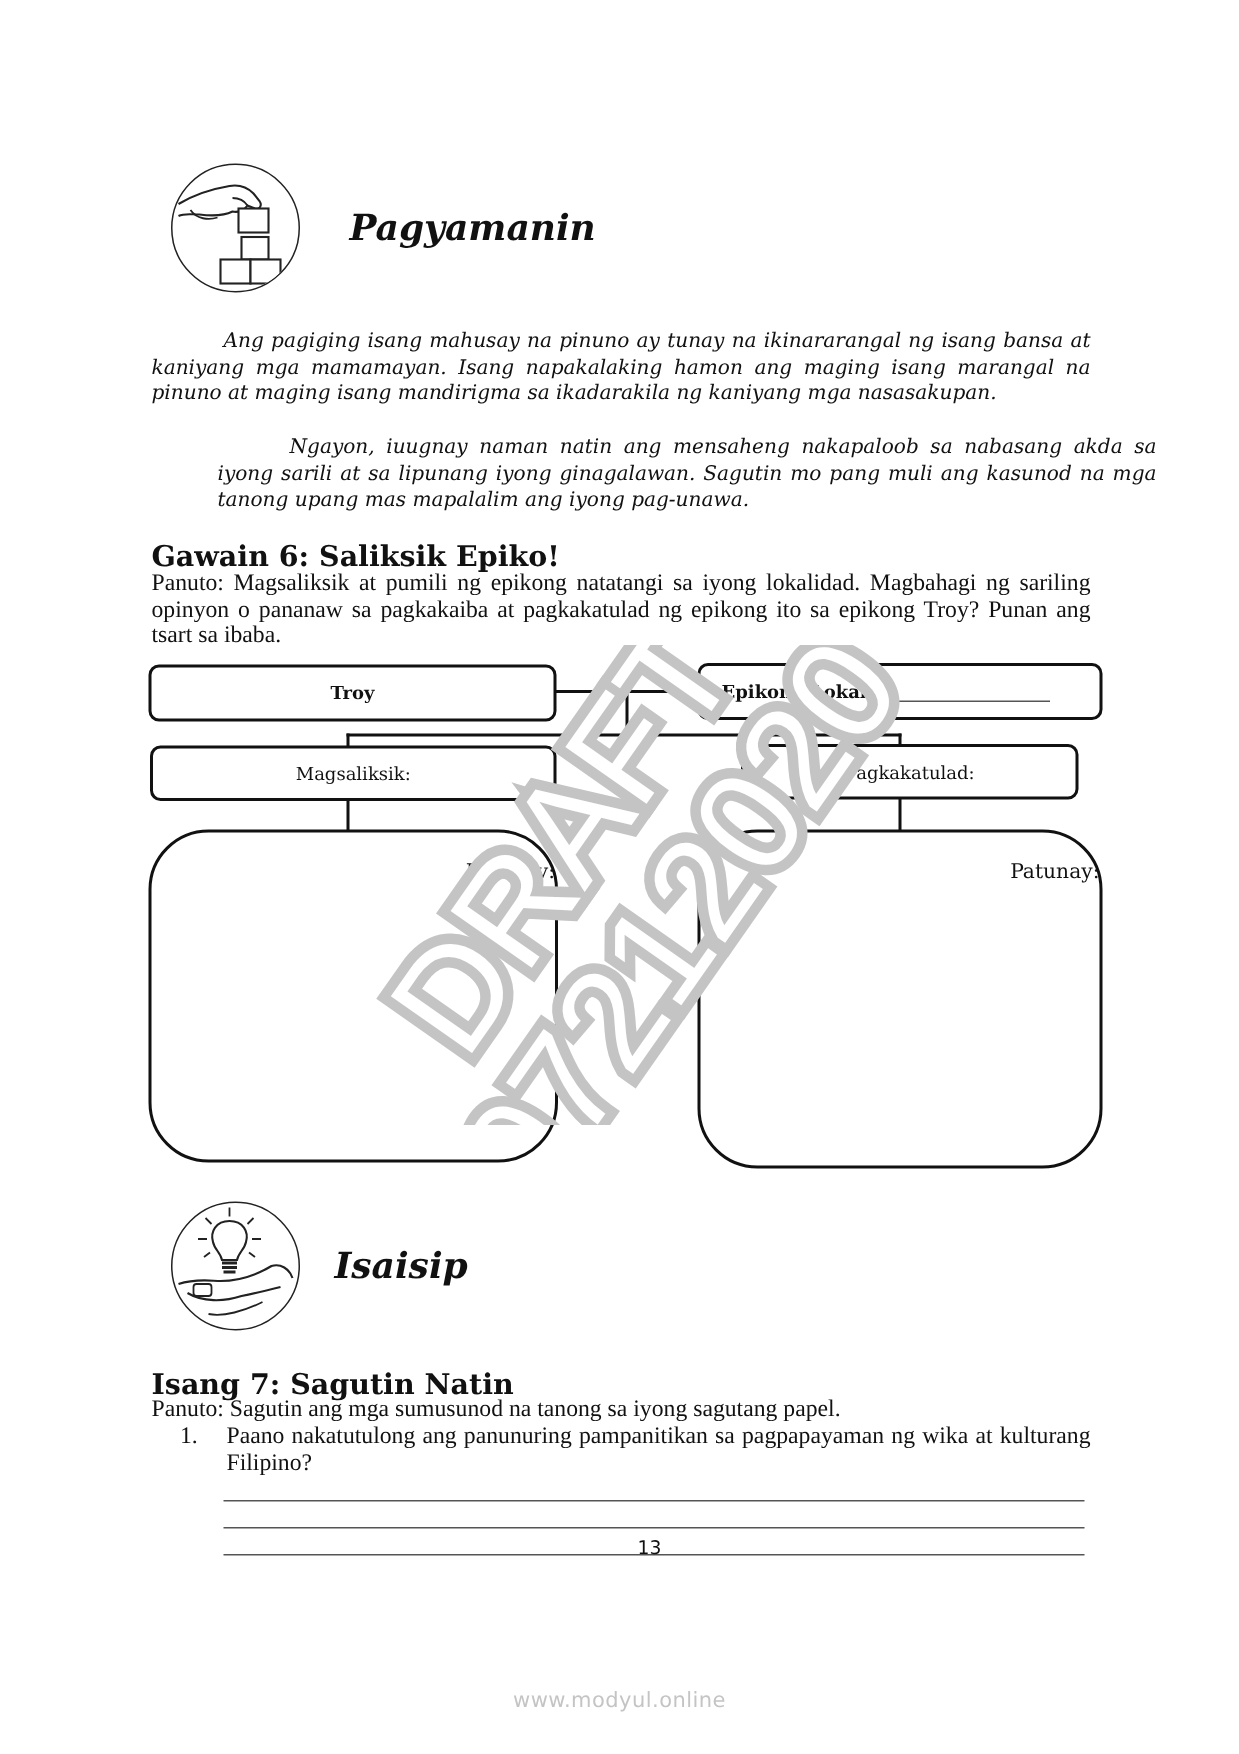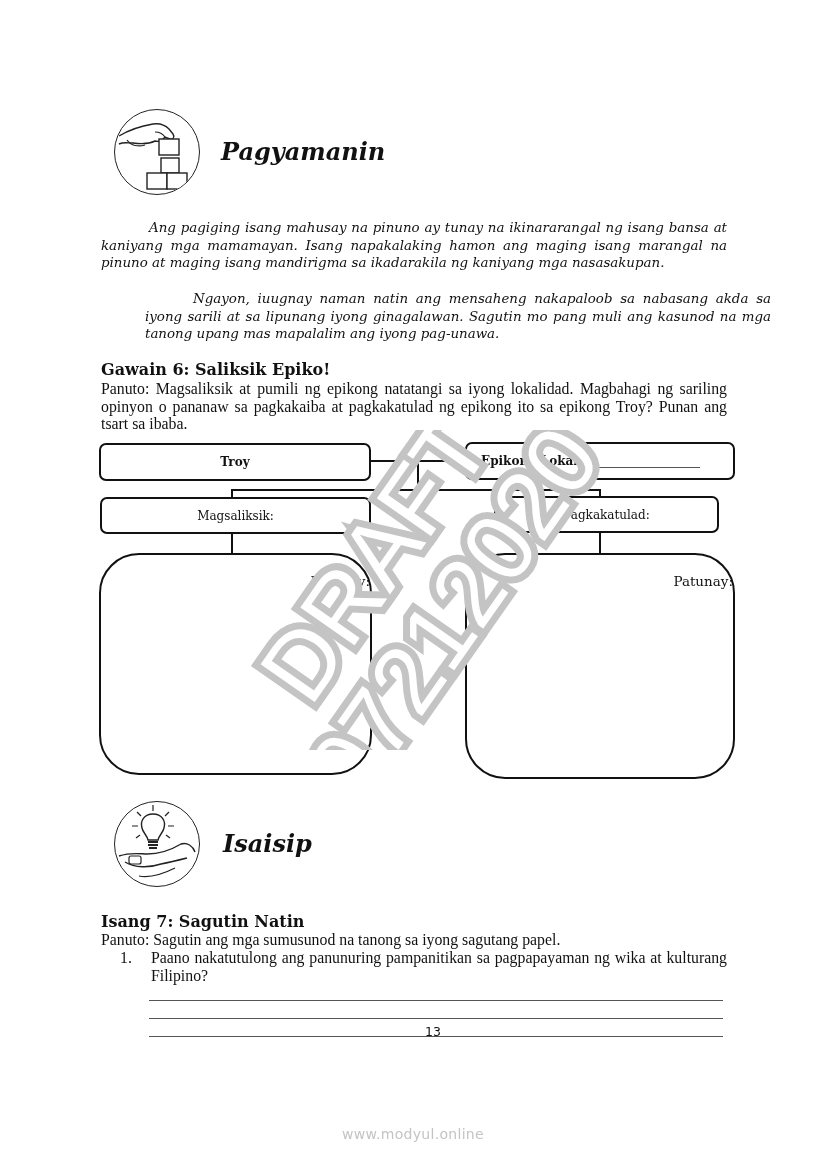--- a/index.html
+++ b/index.html
@@ -2,21 +2,21 @@
 <html><head>
 <meta charset="utf-8">
 <style>
   html, body { margin:0; padding:0; background:#ffffff; }
   body { width:826px; height:1169px; position:relative; overflow:hidden; color:#111; font-family:"DejaVu Serif", serif; }
   .abs { position:absolute; }
   .icon-circle { position:absolute; width:86px; height:86px; border:1.6px solid #222; border-radius:50%; box-sizing:border-box; background:#fff; overflow:hidden; }
   .section-title { position:absolute; font-family:"DejaVu Serif", serif; font-weight:bold; font-style:italic; font-size:24px; color:#111; }
   .para { position:absolute; left:101px; width:626px; font-family:"DejaVu Serif", serif; font-style:italic; font-size:13.4px; line-height:17.6px; text-align:justify; color:#111; }
   .para .indent { display:inline-block; width:48px; }
-  .heading { position:absolute; left:101px; font-family:"DejaVu Serif", serif; font-weight:bold; font-size:16px; color:#111; }
+  .heading { position:absolute; left:101px; font-family:"DejaVu Serif", serif; font-weight:bold; font-size:19px; color:#111; }
   .instr { position:absolute; left:101px; width:626px; font-family:"Liberation Serif", serif; font-size:15.8px; line-height:17.6px; text-align:justify; color:#111; }
   .box { position:absolute; border:2px solid #111; border-radius:7px; box-sizing:border-box; background:#fff; display:flex; align-items:center; justify-content:center; font-family:"DejaVu Serif", serif; font-size:12px; }
   .bigbox { position:absolute; border:2px solid #111; border-radius:40px; box-sizing:border-box; background:#fff; }
   .bigbox .lbl { position:absolute; top:18px; left:0; right:0; text-align:right; font-family:"DejaVu Serif", serif; font-size:13.5px; }
   .line { position:absolute; background:#111; }
   .answer-line { position:absolute; left:149px; width:574px; height:0; border-top:1px solid #555; }
   .watermark { position:absolute; left:240px; top:430px; width:360px; height:320px; pointer-events:none; }
   .list-item { position:absolute; left:120px; width:607px; font-family:"Liberation Serif", serif; font-size:15.8px; line-height:17.6px; text-align:justify; }
   .list-item .num { position:absolute; left:0; top:0; width:28px; }
   .list-item .txt { margin-left:31px; display:block;font-family:Liberation Serif, serif; }
@@ -32,21 +32,21 @@
     <path d="M40 22 C44 22 48 24 50 27" fill="none" stroke="#222" stroke-width="1.2"></path>
 
     <rect x="44" y="29" width="20" height="16" fill="#fff" stroke="#222" stroke-width="1.4"></rect>
 
     <rect x="46" y="48" width="18" height="15" fill="#fff" stroke="#222" stroke-width="1.4"></rect>
 
     <rect x="32" y="63" width="20" height="16" fill="#fff" stroke="#222" stroke-width="1.4"></rect>
     <rect x="52" y="63" width="20" height="16" fill="#fff" stroke="#222" stroke-width="1.4"></rect>
   </svg>
 </div>
-<div class="section-title" style="left:221px; top:137px;">Pagyamanin</div>
+<div class="section-title" style="left:233px; top:137px;">Pagyamanin</div>
 
 <div class="para" style="top:219px;">
   <span class="indent"></span><span>Ang pagiging isang mahusay na pinuno ay tunay na ikinararangal ng isang bansa at kaniyang mga mamamayan. Isang napakalaking hamon ang maging isang marangal na pinuno at maging isang mandirigma sa ikadarakila ng kaniyang mga nasasakupan.</span>
 </div>
 <div class="para" style="top:290px;margin-left:44px;">
   <span class="indent"></span><span>Ngayon, iuugnay naman natin ang mensaheng nakapaloob sa nabasang akda sa iyong sarili at sa lipunang iyong ginagalawan. Sagutin mo pang muli ang kasunod na mga tanong upang mas mapalalim ang iyong pag-unawa.</span>
 </div>
 
 <div class="heading" style="top:360px;">Gawain 6: Saliksik Epiko!</div>
 <div class="instr" style="top:380px;">Panuto: Magsaliksik at pumili ng epikong natatangi sa iyong lokalidad. Magbahagi ng sariling opinyon o pananaw sa pagkakaiba at pagkakatulad ng epikong ito sa epikong Troy? Punan ang tsart sa ibaba.</div>

